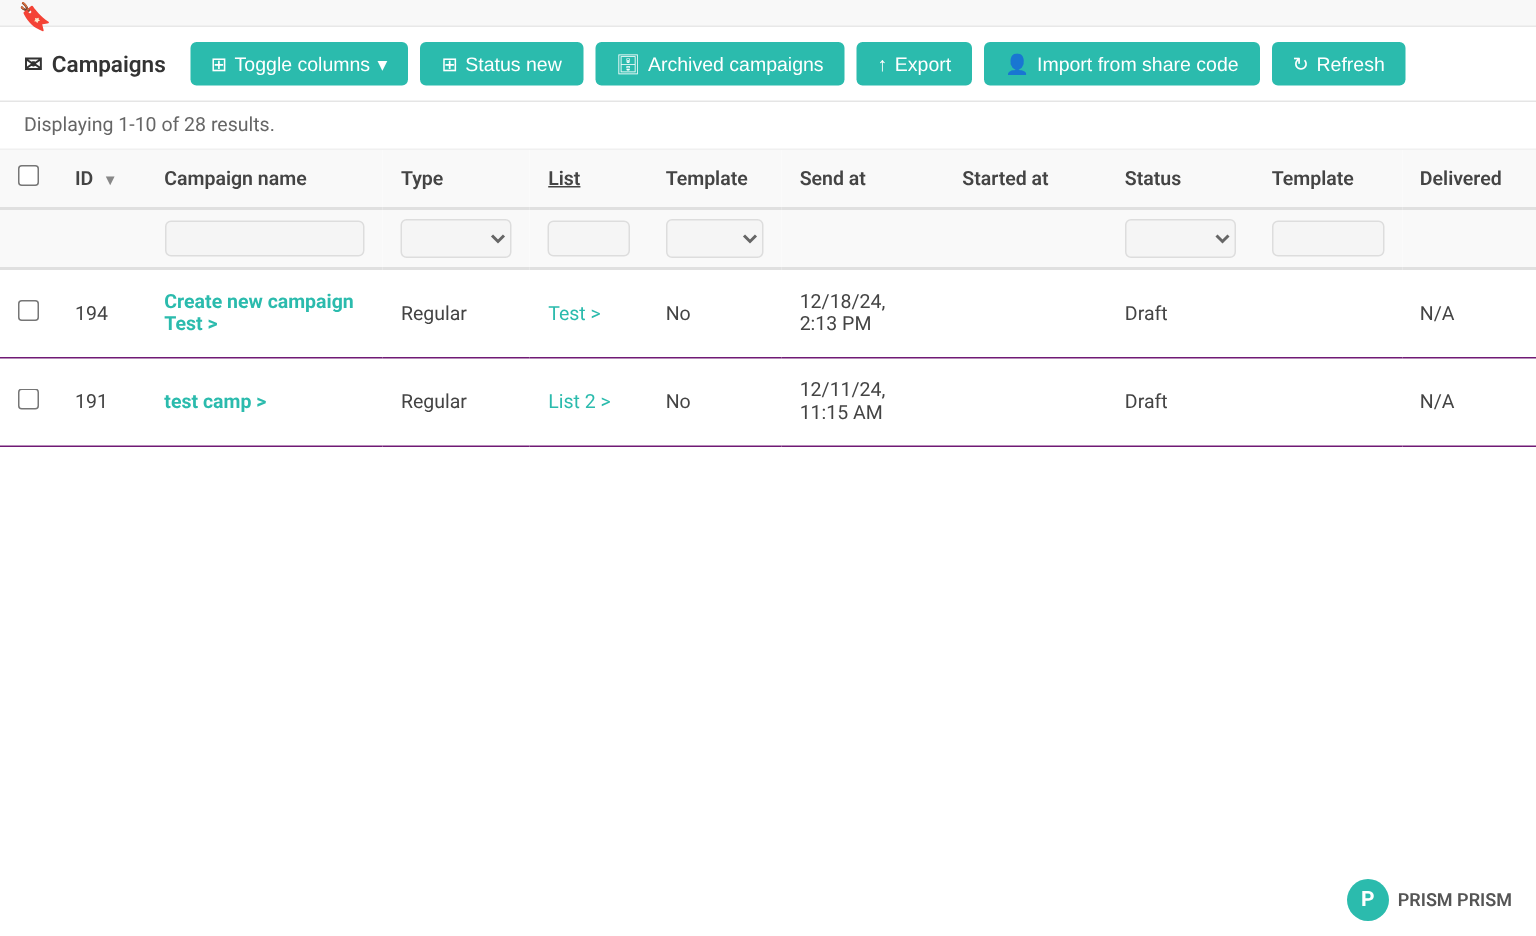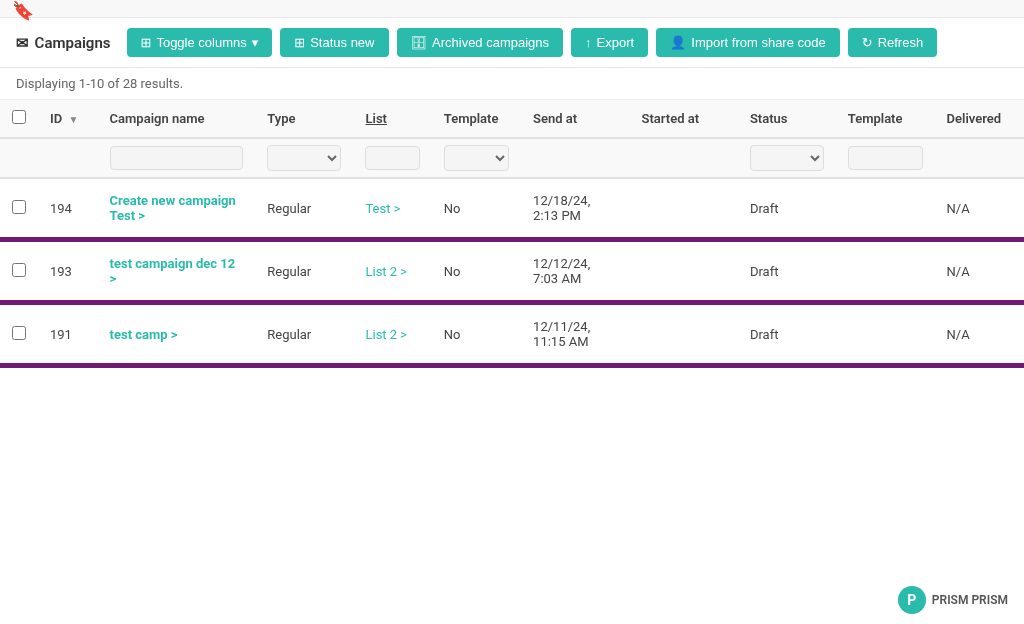--- a/index.html
+++ b/index.html
@@ -100,21 +100,21 @@
       padding: 4px 8px;
       border: 1px solid #ddd;
       border-radius: 4px;
       font-size: 12px;
       background: #f5f5f5;
       color: #666;
       appearance: auto;
     }
 
     tbody tr {
-      border-bottom: 5px solid #701a75;
+      border-bottom: 1px solid #701a75;
       margin-left: 34px;
     }
 
     tbody td {
       padding: 14px 12px;
       vertical-align: middle;
       color: #444;
       font-size: 13px;
     }
 
@@ -352,39 +352,20 @@
       <td>12/18/24, 2:13 PM</td>
       <td></td>
       <td>Draft</td>
       <td></td>
       <td>N/A</td>
     </tr>
         <tr>
       <td class="checkbox-cell">
         <input type="checkbox" style="">
       </td>
-      <td>193</td>
-      <td>
-        <a class="campaign-link" href="#">test campaign dec 12 &gt;</a>
-      </td>
-      <td>Regular</td>
-      <td>
-        <a class="list-link" href="#">List 2 &gt;</a>
-      </td>
-      <td>No</td>
-      <td>12/12/24, 7:03 AM</td>
-      <td></td>
-      <td>Draft</td>
-      <td></td>
-      <td>N/A</td>
-    </tr>
-        <tr>
-      <td class="checkbox-cell">
-        <input type="checkbox" style="">
-      </td>
       <td>191</td>
       <td>
         <a class="campaign-link" href="#">test camp &gt;</a>
       </td>
       <td>Regular</td>
       <td>
         <a class="list-link" href="#">List 2 &gt;</a>
       </td>
       <td>No</td>
       <td>12/11/24, 11:15 AM</td>

